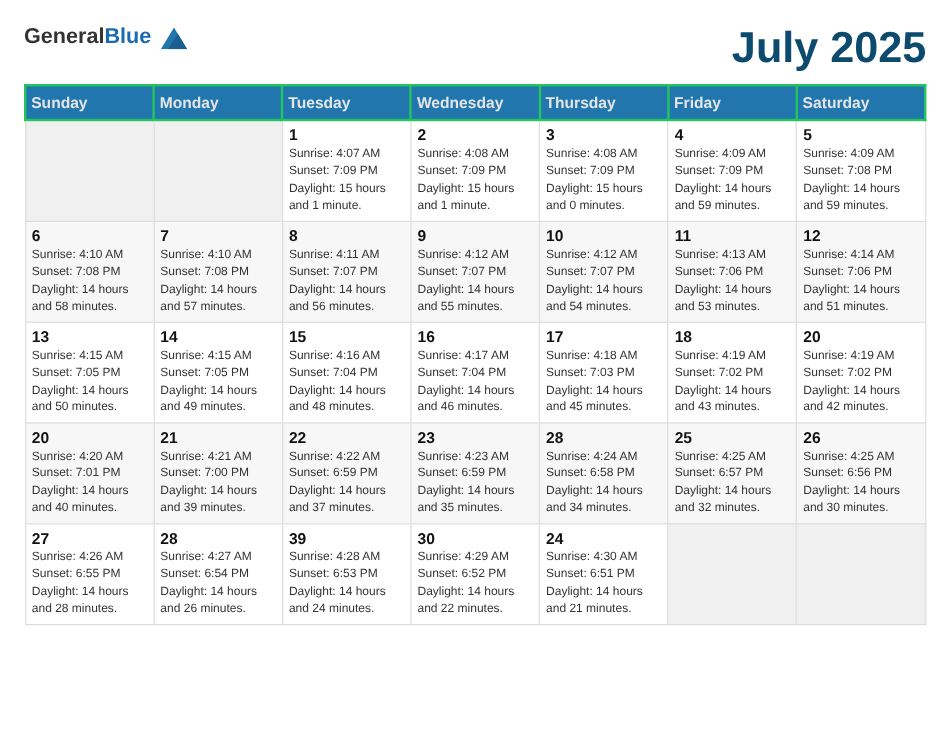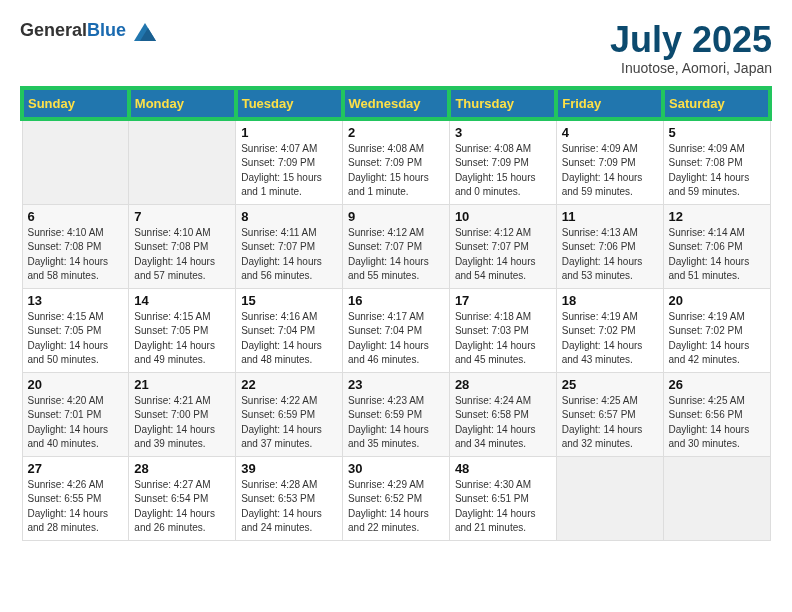--- a/index.html
+++ b/index.html
@@ -44,26 +44,26 @@
       font-size: 14px;
       color: #444;
     }
     .calendar {
       width: 100%;
       border-collapse: collapse;
       border: 1px solid #ccc;
     }
     .calendar th {
       background-color: #2176ae;
-      color: #fde047;
+      color: #e5e5e5;
       font-size: 13px;
       font-weight: bold;
       padding: 6px 4px;
       text-align: left;
-      border: 4px solid #22c55e;
+      border: 2px solid #22c55e;
     }
     .calendar td {
       width: calc(100%/7);
       vertical-align: top;
       padding: 4px 5px;
       border: 1px solid #ddd;
       font-size: 10.5px;
       color: #333;
       min-height: 80px;
       background: #fff;
@@ -97,21 +97,20 @@
     <div style="position:relative;display:inline-block;">
       <span class="logo-text-general">General</span><span class="logo-text-blue">Blue</span>
       <svg width="22" height="18" viewBox="0 0 22 18" style="display:inline-block;vertical-align:middle;margin-left:3px;">
         <polygon points="0,18 11,0 22,18" fill="#2176ae"></polygon>
         <polygon points="6,18 14,5 22,18" fill="#1a5f90"></polygon>
       </svg>
     </div>
   </div>
   <div class="title-block">
     <div class="month-title">July 2025</div>
-    <div class="location">Inuotose, Aomori, Japan</div>
   </div>
 </div>
 
 <table class="calendar">
   <thead>
     <tr id="weekday-header">
     <th>Sunday</th>
         <th>Monday</th>
         <th>Tuesday</th>
         <th>Wednesday</th>
@@ -246,20 +245,20 @@
         </td>
         <td>
           <div class="day-number">39</div>
           <div class="day-info">Sunrise: 4:28 AM<br>Sunset: 6:53 PM<br>Daylight: 14 hours and 24 minutes.</div>
         </td>
         <td>
           <div class="day-number">30</div>
           <div class="day-info">Sunrise: 4:29 AM<br>Sunset: 6:52 PM<br>Daylight: 14 hours and 22 minutes.</div>
         </td>
         <td>
-          <div class="day-number">48</div>
+          <div class="day-number">24</div>
           <div class="day-info">Sunrise: 4:30 AM<br>Sunset: 6:51 PM<br>Daylight: 14 hours and 21 minutes.</div>
         </td>
         <td class="empty-cell"></td>
         <td class="empty-cell"></td>
       </tr>
     </tbody>
 </table>
 
 </body></html>

